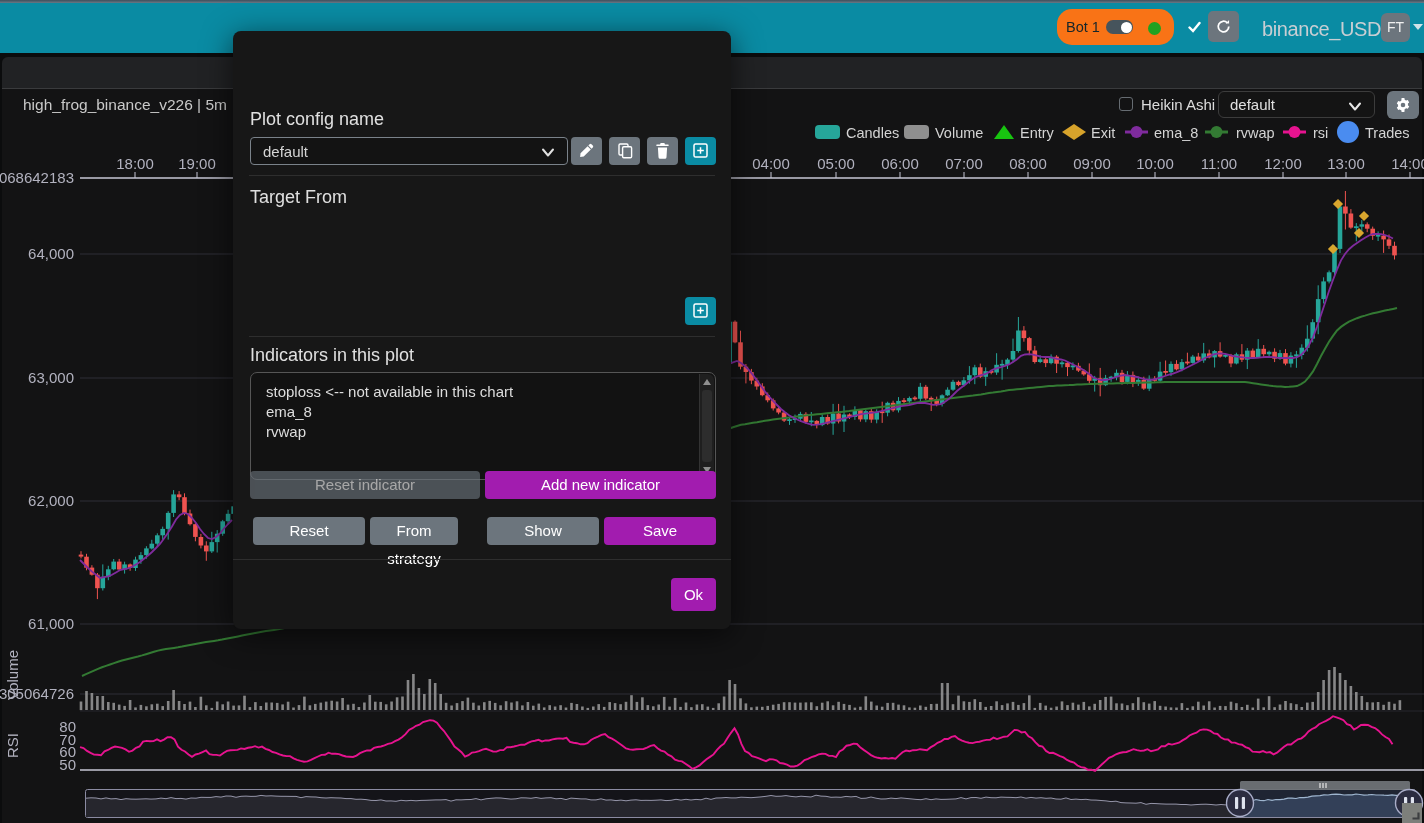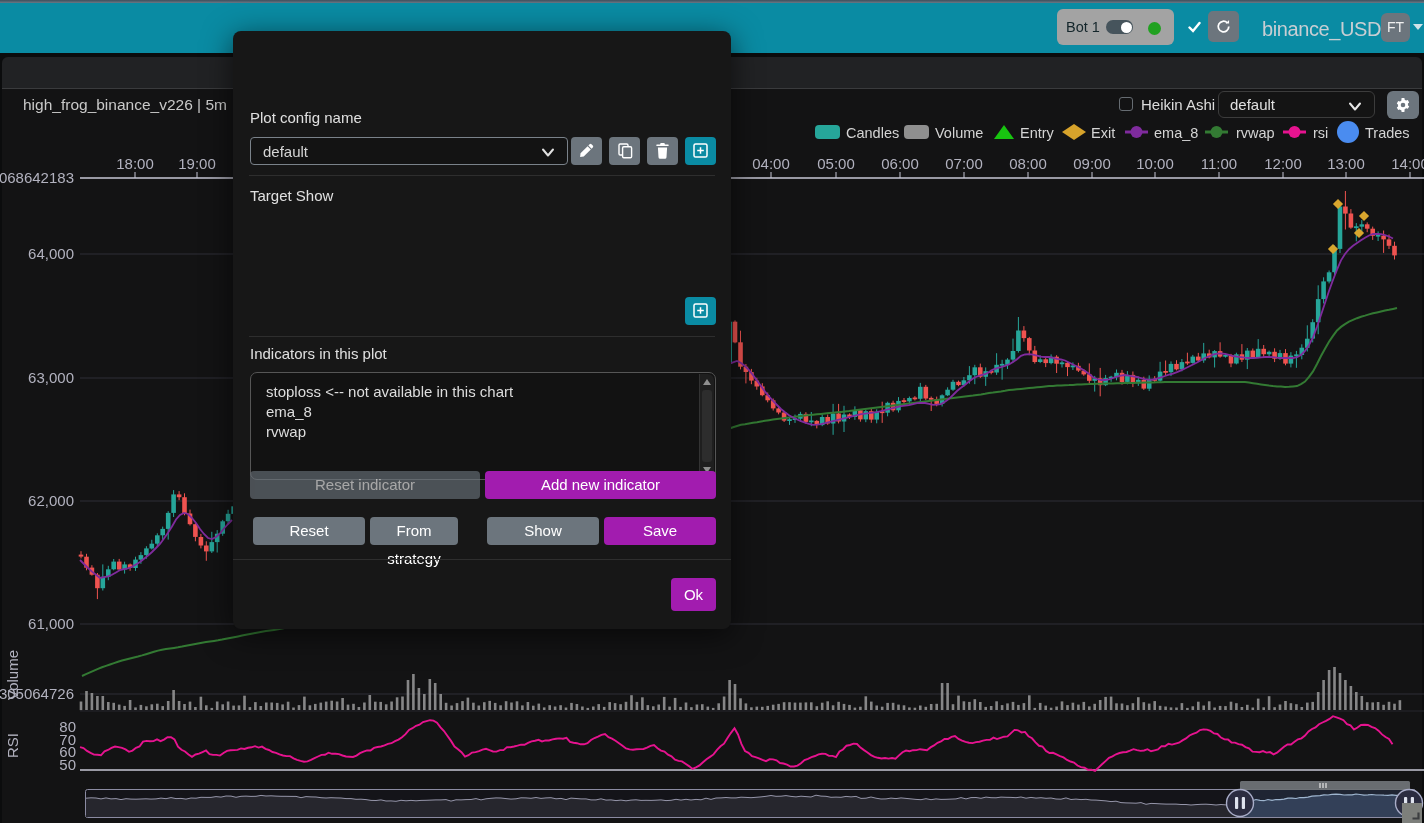--- a/index.html
+++ b/index.html
@@ -1,36 +1,36 @@
 <!DOCTYPE html>
 <html><head><meta charset="utf-8"><title>FT</title><style>
 * { margin:0; padding:0; box-sizing:border-box; }
 html,body { width:1424px; height:823px; overflow:hidden; background:#0b0c0d; font-family:"Liberation Sans",sans-serif; }
 #navbar { position:absolute; left:0; top:0; width:1424px; height:53px; background:#0a8ba3; z-index:5; }
 #navtop { position:absolute; left:0; top:0; width:1424px; height:3px; background:linear-gradient(#3d4f5c,#6a7886); }
-#botpill { position:absolute; left:1057px; top:9px; width:117px; height:36px; background:#a3a3a3; border-radius:6px; }
+#botpill { position:absolute; left:1057px; top:9px; width:117px; height:36px; background:#f97316; border-radius:15px; }
 #botpill .lbl { position:absolute; left:9px; top:10px; font-size:14.5px; color:#14262b; }
 #toggle { position:absolute; left:49px; top:11px; width:27px; height:14px; background:#46545c; border-radius:7px; }
 #toggle .knob { position:absolute; right:1.5px; top:1.5px; width:11px; height:11px; background:#fff; border-radius:50%; }
 #botdot { position:absolute; left:91px; top:13px; width:13px; height:13px; background:#21a121; border-radius:50%; }
 #refreshbtn { position:absolute; left:1208px; top:11px; width:31px; height:31px; background:#6c757d; border-radius:5px; }
 #botname { position:absolute; left:1262px; top:18px; font-size:20px; letter-spacing:-0.4px; color:#c9ced3; }
 #ft { position:absolute; left:1381px; top:13px; width:29px; height:29px; background:#6c757d; border-radius:6px; color:#f0f0f0; font-size:14px; text-align:center; line-height:29px; }
 #caret { position:absolute; left:1413px; top:24px; width:0; height:0; border-left:5px solid transparent; border-right:5px solid transparent; border-top:6px solid #cfe3e9; }
 #container { position:absolute; left:2px; top:57px; width:1420px; height:766px; background:#131314; border-radius:6px 6px 0 0; }
 #chead { position:absolute; left:0; top:0; width:1420px; height:32px; background:#212224; border-bottom:1px solid #3a3b3d; border-radius:6px 6px 0 0; }
 #hk { position:absolute; left:1119px; top:97px; width:14px; height:14px; border:1.5px solid #666c72; border-radius:3px; z-index:2; }
 #hklbl { position:absolute; left:1141px; top:96px; font-size:15px; color:#dcdcdc; z-index:2; }
 #csel { position:absolute; left:1218px; top:91px; width:157px; height:27px; background:#141414; border:1px solid #3c3c3c; border-radius:6px; z-index:2; }
 #csel span { position:absolute; left:11px; top:4px; font-size:15px; color:#e0e0e0; }
 #gear { position:absolute; left:1387px; top:91px; width:32px; height:28px; background:#6c757d; border-radius:6px; z-index:2; }
 #modal { position:absolute; left:233px; top:31px; width:498px; height:598px; background:#171717; border-radius:8px; box-shadow:0 6px 30px rgba(0,0,0,0.6); z-index:10; }
 #mhead { position:absolute; left:0; top:0; width:498px; height:56px; border-bottom:1px solid #2e2e2e; }
 #mtitle { position:absolute; left:17px; top:16px; font-size:19px; font-weight:500; color:#eaeaea; }
-.mlabel { position:absolute; font-size:15px; color:#e0e0e0; }
+.mlabel { position:absolute; font-size:18px; color:#e0e0e0; }
 #msel { position:absolute; left:17px; top:106px; width:318px; height:28px; background:#131313; border:1px solid #7a828a; border-radius:4px; }
 #msel span { position:absolute; left:12px; top:5px; font-size:15px; color:#d5d5d5; }
 .gbtn { position:absolute; width:31px; height:28px; background:#6c757d; border-radius:4px; top:106px; }
 .gbtn.tbtn { background:#0a8ba3; }
 .hr { position:absolute; left:16px; width:466px; height:1px; background:#2e2e2e; }
 .listbox { position:absolute; background:#121212; border:1px solid #565656; border-radius:7px; }
 .sb { position:absolute; top:1px; right:1px; bottom:1px; width:15px; background:#1f1f1f; border-left:1px solid #333; border-radius:0 6px 6px 0; }
 .sb .up, .sb .dn { position:absolute; left:3px; width:0; height:0; border-left:4.5px solid transparent; border-right:4.5px solid transparent; }
 .sb .up { top:5px; border-bottom:6px solid #8f8f8f; }
 .sb .dn { bottom:5px; border-top:6px solid #8f8f8f; }
@@ -760,21 +760,21 @@
         <path fill="#fff" d="M4.2 0.8 a0.9 0.9 0 0 1 0.9 -0.8 h2.8 a0.9 0.9 0 0 1 0.9 0.8 l0.1 0.7 H12 a0.8 0.8 0 0 1 0 1.6 H1 a0.8 0.8 0 0 1 0 -1.6 h3.1 Z M1.9 4.4 h9.2 l-0.6 9.9 a1.6 1.6 0 0 1 -1.6 1.5 H4.1 a1.6 1.6 0 0 1 -1.6 -1.5 Z"></path>
       </svg>
     </div>
  <div class="gbtn tbtn" style="left:452px">
       <svg class="ic" style="margin:6px 0 0 8px" width="15" height="15" viewBox="0 0 15 15">
         <rect x="1" y="1" width="13" height="13" rx="1.6" fill="none" stroke="#fff" stroke-width="1.5"></rect>
         <path d="M7.5 4.2 V10.8 M4.2 7.5 H10.8" stroke="#fff" stroke-width="1.5"></path>
       </svg>
     </div>
  <div class="hr" style="top:144px"></div>
- <span class="mlabel" style="left:17px;top:156px">Target Show</span>
+ <span class="mlabel" style="left:17px;top:156px">Target From</span>
  <div class="gbtn tbtn" style="left:452px;top:266px">
       <svg class="ic" style="margin:6px 0 0 8px" width="15" height="15" viewBox="0 0 15 15">
         <rect x="1" y="1" width="13" height="13" rx="1.6" fill="none" stroke="#fff" stroke-width="1.5"></rect>
         <path d="M7.5 4.2 V10.8 M4.2 7.5 H10.8" stroke="#fff" stroke-width="1.5"></path>
       </svg>
     </div>
  <div class="hr" style="top:305px"></div>
  <span class="mlabel" style="left:17px;top:314px">Indicators in this plot</span>
  <div class="listbox" style="left:17px;top:341px;width:466px;height:108px">
   <span class="li" style="left:15px;top:10px">stoploss &lt;-- not available in this chart</span>

